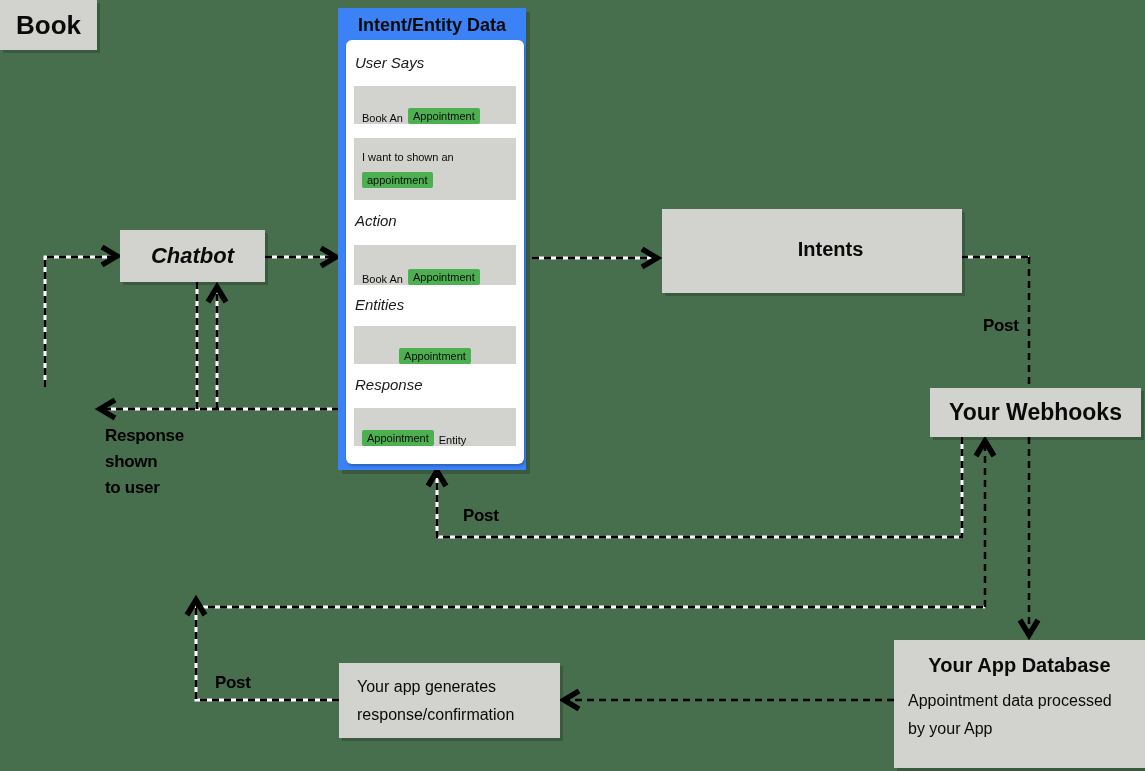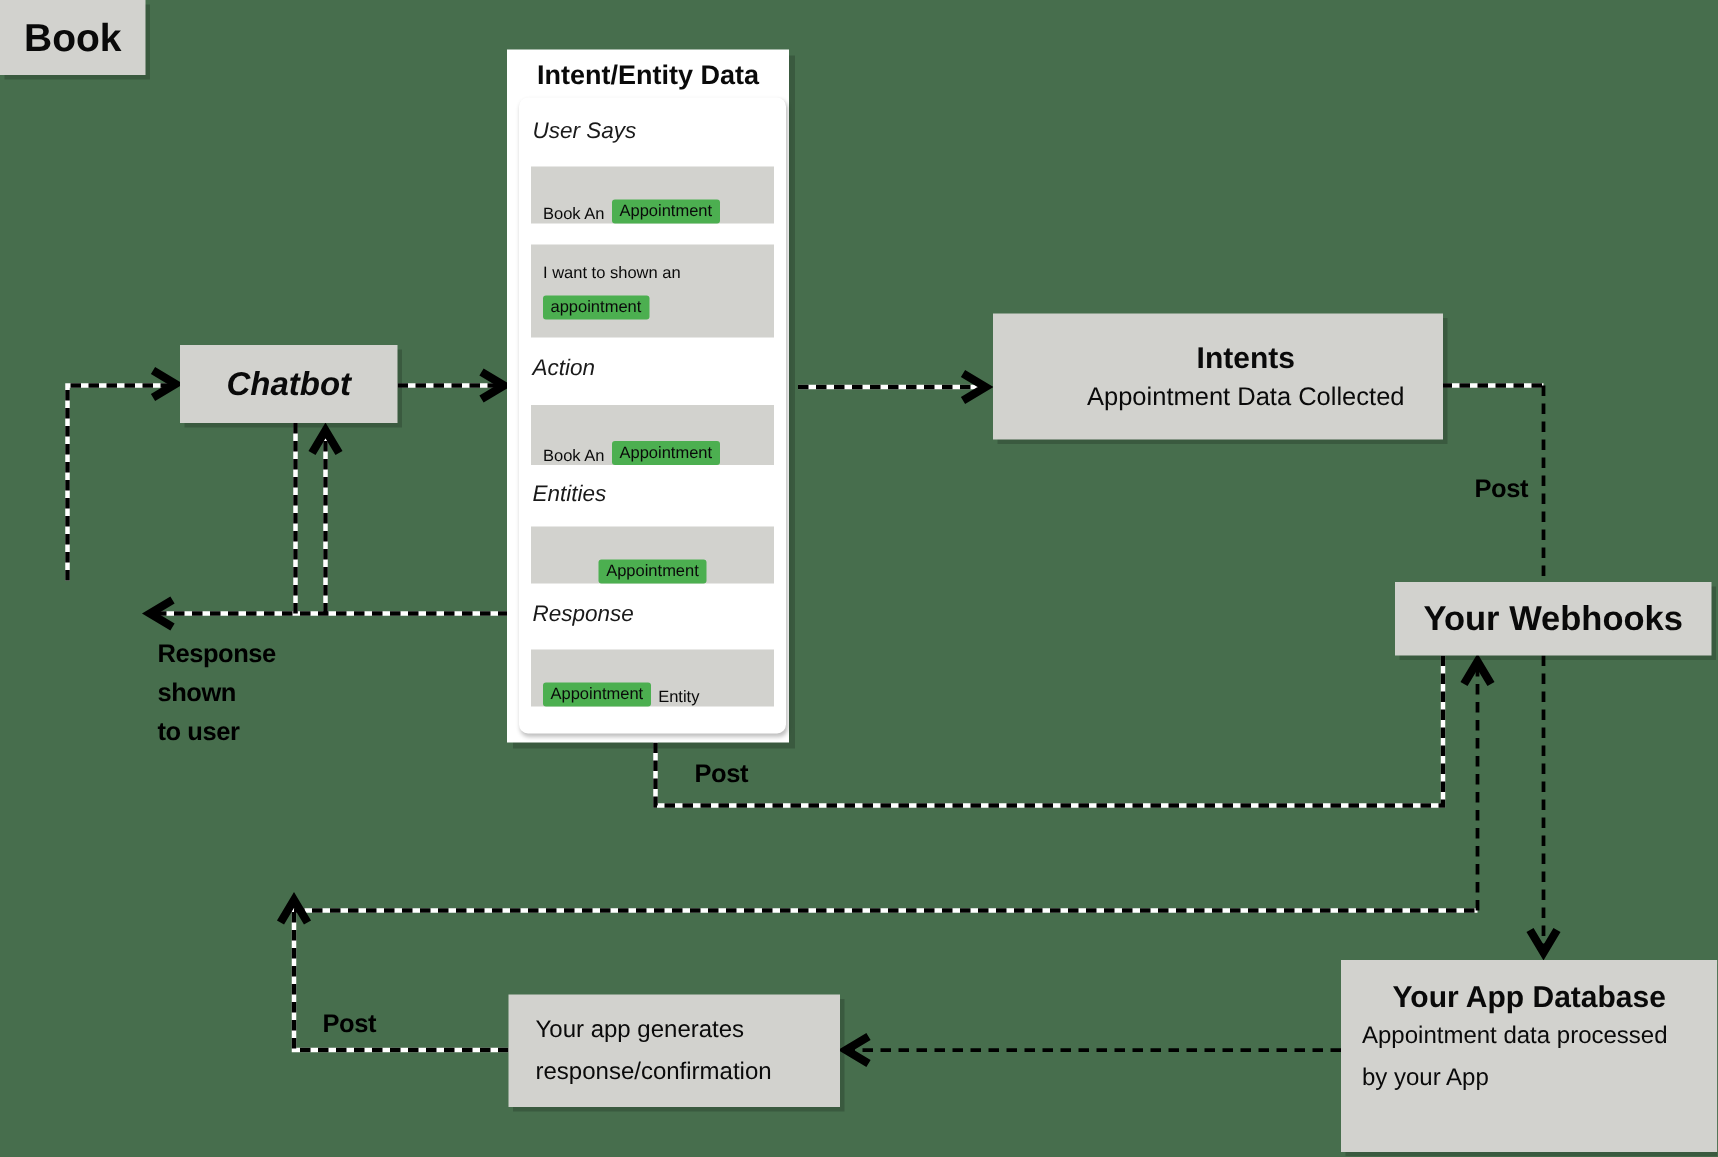--- a/index.html
+++ b/index.html
@@ -21,28 +21,28 @@
     display:flex;align-items:center;justify-content:center;
     box-shadow:3px 3px 0 rgba(0,0,0,0.18);
   }
   #user-box{left:0;top:387;width:97px;height:50px;font-size:26px;font-weight:bold;}
   #chatbot-box{left:120px;top:230px;width:145px;height:52px;font-size:22px;font-weight:bold;font-style:italic;}
   #intents-box{left:662px;top:209px;width:263px;height:84px;flex-direction:column;padding-left:37px;}
   #intents-box .title{font-size:20px;font-weight:bold;margin-bottom:4px;}
   #intents-box .subtitle{font-size:17px;}
   #webhooks-box{left:930px;top:388px;width:211px;height:49px;font-size:23px;font-weight:bold;}
   #appdb-box{left:894px;top:640px;width:251px;height:128px;flex-direction:column;justify-content:flex-start;align-items:stretch;padding-top:14px;box-sizing:border-box;}
-  #appdb-box .title{font-size:20px;font-weight:bold;text-align:center;}
+  #appdb-box .title{font-size:20px;font-weight:bold;text-align:center;margin-bottom:10px;}
   #appdb-box .subtitle{font-size:16px;line-height:28px;padding:0 14px;}
   #appresp-box{left:339px;top:663px;width:221px;height:75px;box-sizing:border-box;padding-left:18px;justify-content:flex-start;}
   #appresp-box .body{font-size:16px;line-height:28px;width:180px;}
   
   .panel-outer{
     position:absolute;z-index:2;left:338px;top:8px;width:188px;height:462px;
-    background:#ffffff;box-shadow:4px 4px 0 rgba(0,0,0,0.18);margin-top:25px;
+    background:#3b82f6;box-shadow:4px 4px 0 rgba(0,0,0,0.18);
   }
   .panel-title{font-size:18px;font-weight:bold;text-align:center;padding-top:7px;}
   .panel-white{
     position:absolute;left:8px;top:32px;width:178px;height:424px;
     background:#ffffff;border-radius:6px;box-shadow:1px 2px 3px rgba(0,0,0,0.25);
   }
   .sec-label{position:absolute;left:9px;font-size:15px;color:#1a1a1a;font-style:italic;}
   .sec-row{
     position:absolute;left:8px;width:162px;background:#D2D2CE;
     display:flex;align-items:flex-end;box-sizing:border-box;padding:0 8px;
@@ -110,21 +110,20 @@
   <div class="node" id="user-box">
     <span>Book</span>
   </div>
 
   <div class="node" id="chatbot-box">
     <span>Chatbot</span>
   </div>
 
   <div class="node" id="intents-box">
     <div class="title">Intents</div>
-    <div class="subtitle">Appointment Data Collected</div>
   </div>
 
   <div class="node" id="webhooks-box">
     <span>Your Webhooks</span>
   </div>
 
   <div class="node" id="appdb-box">
     <div class="title">Your App Database</div>
     <div class="subtitle">Appointment data processed by your App</div>
   </div>

